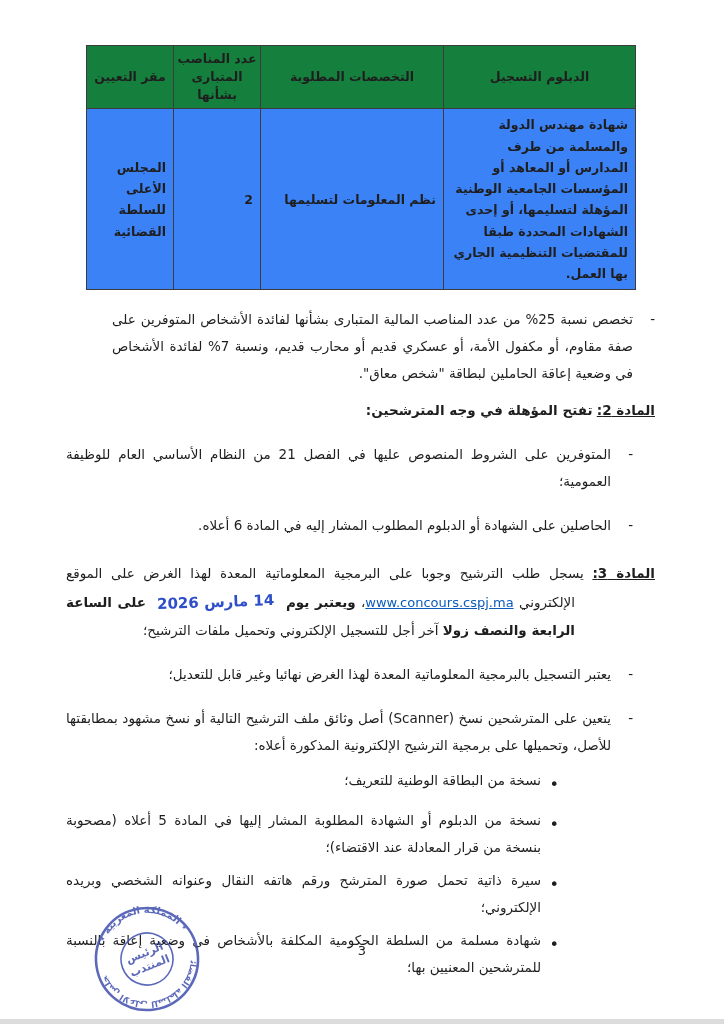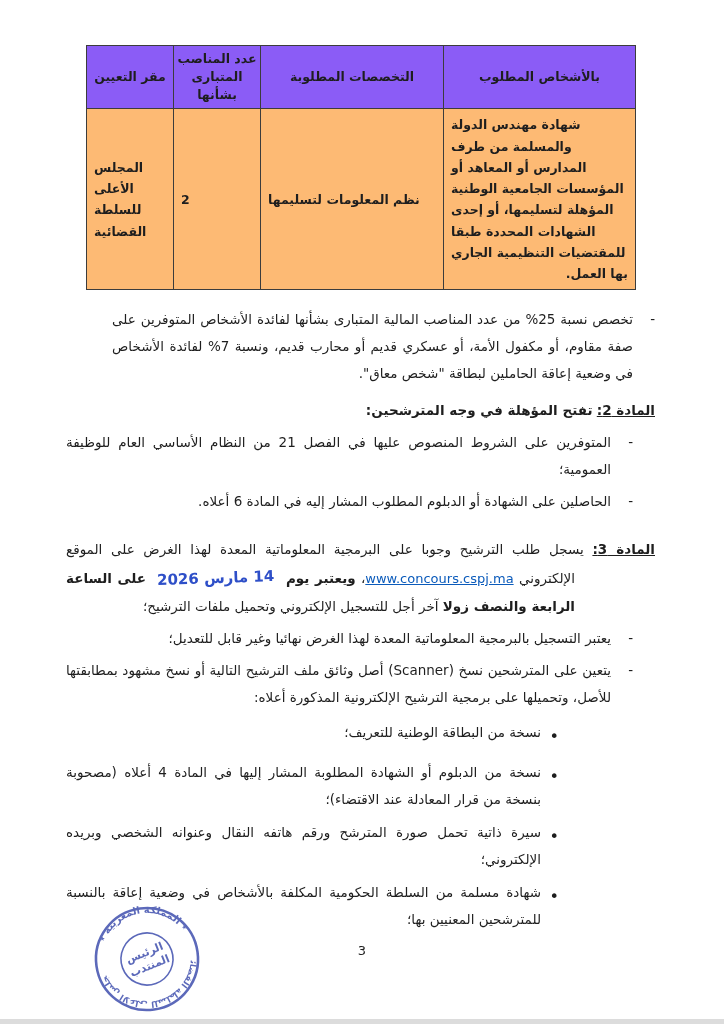--- a/index.html
+++ b/index.html
@@ -26,49 +26,49 @@
     border-collapse: collapse;
     margin-right: 19px;
     width: 549px;
     table-layout: fixed;
   }
   table.req th, table.req td {
     border: 1.5px solid #3c3c3c;
     vertical-align: middle;
   }
   table.req th {
-    background: #8b5cf6;
+    background: #15803d;
     font-weight: bold;
     font-size: 12.5px;
     text-align: center;
     padding: 4px 3px;
     height: 42px;
     line-height: 1.45;
   }
   table.req td {
-    background: #fdba74;
+    background: #3b82f6;
     font-weight: bold;
     font-size: 12.5px;
-    text-align: left;
+    text-align: right;
     padding: 5px 7px;
     line-height: 1.7;
   }
   td.diploma-cell {
     text-align: justify;
     text-align-last: right;
   }
   .col-diploma { width: 192px; }
   .col-spec    { width: 183px; }
   .col-num     { width: 87px; }
   .col-loc     { width: 87px; }
 
   
   .bodytext { font-size: 13.5px; line-height: 2.0; text-align: justify; }
 
-  .ditem { display: flex; margin-top: 5px; }
+  .ditem { display: flex; margin-top: 17px; }
   .ditem .marker {
     flex: 0 0 22px;
     font-weight: normal;
   }
   .ditem .marker::before { content: "-"; }
   .ditem .dtext { flex: 1 1 auto; text-align: justify; }
 
   .quota { margin-top: 16px; }
   .quota .dtext { padding-left: 2px; margin-left: 44px; }
 
@@ -148,21 +148,21 @@
 
     <table class="req">
       <colgroup>
         <col class="col-diploma">
           <col class="col-spec">
           <col class="col-num">
           <col class="col-loc">
       </colgroup>
       <thead>
         <tr>
-          <th>بالأشخاص المطلوب</th>
+          <th>الدبلوم التسجيل</th>
           <th>التخصصات المطلوبة</th>
           <th>عدد المناصب المتبارى بشأنها</th>
           <th>مقر التعيين</th>
         </tr>
       </thead>
       <tbody>
         <tr>
           <td class="diploma-cell">شهادة مهندس الدولة والمسلمة من طرف المدارس أو المعاهد أو المؤسسات الجامعية الوطنية المؤهلة لتسليمها، أو إحدى الشهادات المحددة طبقا للمقتضيات التنظيمية الجاري بها العمل.</td>
           <td>نظم المعلومات لتسليمها</td>
           <td>2</td>
@@ -213,21 +213,21 @@
       </div>
     </div>
 
     <div class="docs">
       <div class="doc-item bodytext">
         <span class="bullet"></span>
         <div class="dtext"><span>نسخة من البطاقة الوطنية للتعريف؛</span><span class="b"></span></div>
       </div>
       <div class="doc-item bodytext">
         <span class="bullet"></span>
-        <div class="dtext"><span>نسخة من الدبلوم أو الشهادة المطلوبة المشار إليها في المادة 4 أعلاه (مصحوبة بنسخة من قرار المعادلة عند الاقتضاء)؛</span><span class="b"></span></div>
+        <div class="dtext"><span>نسخة من الدبلوم أو الشهادة المطلوبة المشار إليها في المادة 5 أعلاه (مصحوبة بنسخة من قرار المعادلة عند الاقتضاء)؛</span><span class="b"></span></div>
       </div>
       <div class="doc-item bodytext">
         <span class="bullet"></span>
         <div class="dtext"><span>سيرة ذاتية تحمل صورة المترشح ورقم هاتفه النقال وعنوانه الشخصي وبريده الإلكتروني؛</span><span class="b"></span></div>
       </div>
       <div class="doc-item bodytext">
         <span class="bullet"></span>
         <div class="dtext"><span>شهادة مسلمة من السلطة الحكومية المكلفة بالأشخاص في وضعية إعاقة بالنسبة للمترشحين المعنيين بها؛</span><span class="b"></span></div>
       </div>
 

